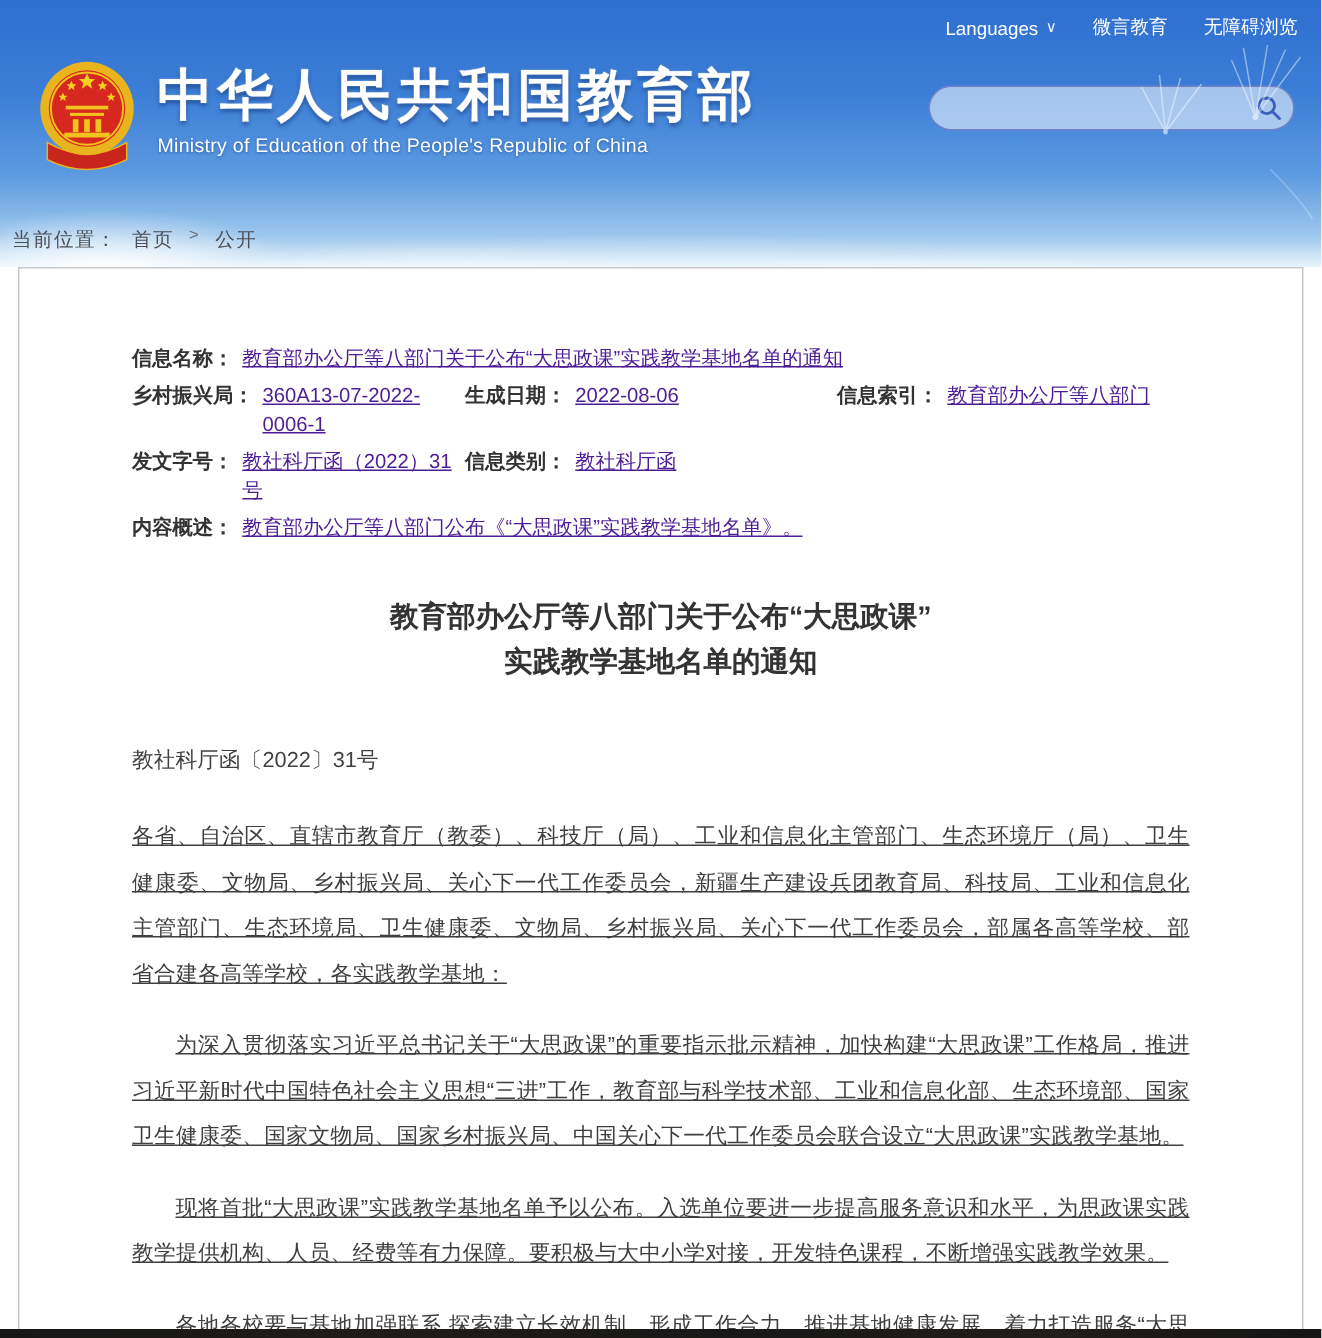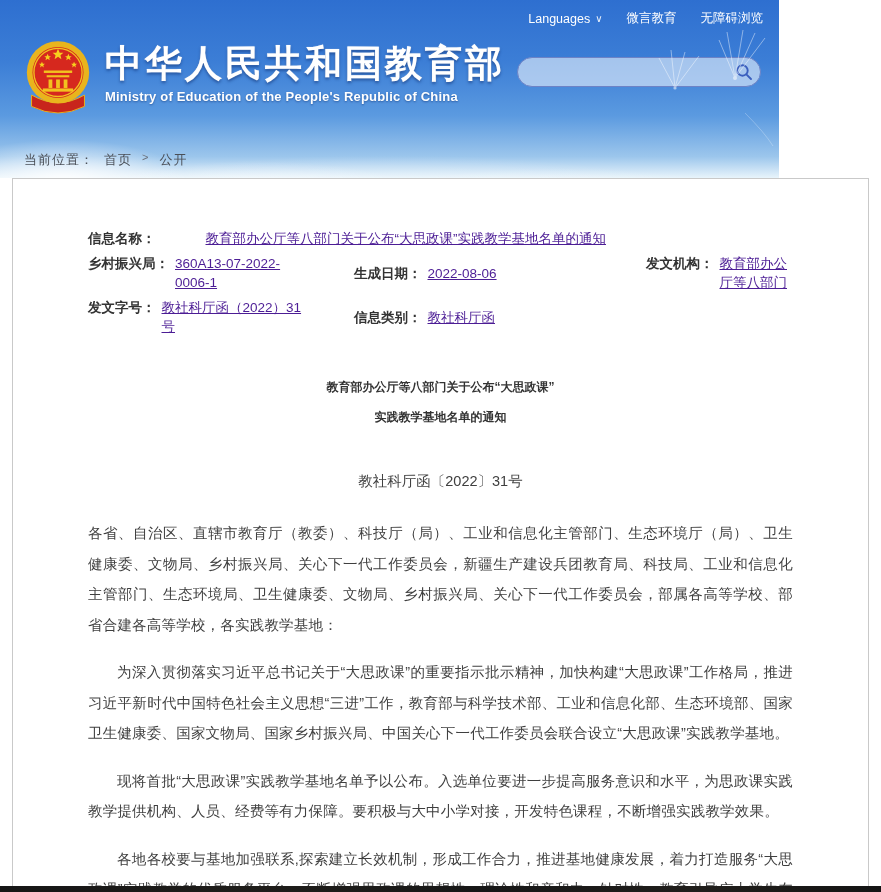--- a/index.html
+++ b/index.html
@@ -3,21 +3,21 @@
 <meta charset="utf-8">
 <style>
   html,body{margin:0;padding:0;}
   body{
     width:881px;height:892px;position:relative;overflow:hidden;
     background:#ffffff;
     font-family:"Liberation Sans","DejaVu Sans",sans-serif;
   }
   
   .header{
-    position:absolute;top:0;left:0;width:779px;height:178px;
+    position:absolute;top:0;left:0;width:881px;height:178px;
     background:
       radial-gradient(ellipse 180px 60px at 8% 102%, rgba(255,255,255,.95), rgba(255,255,255,0) 70%),
       radial-gradient(ellipse 260px 55px at 32% 112%, rgba(255,255,255,.75), rgba(255,255,255,0) 70%),
       radial-gradient(ellipse 320px 60px at 72% 118%, rgba(255,255,255,.55), rgba(255,255,255,0) 70%),
       radial-gradient(ellipse 500px 90px at 50% 125%, rgba(255,255,255,.65), rgba(255,255,255,0) 75%),
       linear-gradient(180deg,#2e6fd0 0%,#3c7ed6 35%,#5b9ae0 65%,#9cc6ec 88%,#e8f4fb 100%);
   }
   .topbar{
     position:absolute;top:10px;right:16px;display:flex;align-items:center;gap:24px;
     color:#ffffff;font-size:12.5px;
@@ -25,67 +25,67 @@
   .topbar .link{display:flex;align-items:center;gap:5px;cursor:pointer;}
   .chev{font-size:10px;opacity:.9;}
   .brand{position:absolute;top:40px;left:24px;display:flex;align-items:flex-start;}
   .emblem{width:68px;height:78px;flex:0 0 auto;}
   .brand-text{margin-left:13px;margin-top:4px;}
   .site-title{
     font-size:37px;font-weight:bold;color:#ffffff;letter-spacing:3px;line-height:1.1;
     text-shadow:0 2px 3px rgba(18,56,124,.65),0 0 1px rgba(255,255,255,.8);
   }
   .site-subtitle{
-    font-size:13px;font-weight:bold;color:#ffffff;margin-top:4px;letter-spacing:.2px;
+    font-size:13px;font-weight:normal;color:#ffffff;margin-top:4px;letter-spacing:.2px;
     text-shadow:0 1px 2px rgba(18,56,124,.6);
   }
   
   .search{
     position:absolute;top:57px;right:18px;width:244px;height:30px;box-sizing:border-box;
     border:1px solid #6d83c6;border-radius:16px;
     background:rgba(230,241,252,.62);
     display:flex;align-items:center;
   }
   .search input{
     flex:1;height:26px;border:none;outline:none;background:transparent;
     padding:0 6px 0 14px;font-size:13px;color:#224;
   }
   .search-btn{width:32px;height:28px;border:none;background:transparent;cursor:pointer;
     display:flex;align-items:center;justify-content:center;padding:0;}
   
   .decor{position:absolute;pointer-events:none;opacity:.55;}
   
   .breadcrumb{
-    position:absolute;left:24px;top:151px;display:flex;gap:10px;align-items:flex-start;
+    position:absolute;left:8px;top:151px;display:flex;gap:10px;align-items:flex-start;
     font-size:13px;color:#4a4f57;letter-spacing:1px;
   }
   .breadcrumb .crumb{cursor:pointer;}
   .breadcrumb .sep{font-size:11px;color:#6a707a;}
   
   .content{
     position:absolute;left:12px;top:178px;width:857px;height:720px;box-sizing:border-box;
     background:#ffffff;border:1px solid #c9c9c9;border-bottom:none;
     padding:50px 75px 0 75px;
   }
   .info{font-size:13.5px;color:#3f3f3f;}
-  .info-row{display:flex;align-items:center;line-height:19px;margin-bottom:6px;gap:44px;}
+  .info-row{display:flex;align-items:flex-start;line-height:19px;margin-bottom:6px;}
   .lbl{font-weight:bold;white-space:nowrap;margin-right:6px;color:#333;}
   .val{color:#4c1d95;text-decoration:underline;}
   .grp{display:flex;}
   .grp-a{width:222px;flex:0 0 auto;}
   .grp-b{width:248px;flex:0 0 auto;}
   
   .art-title{
-    text-align:center;font-size:12px;font-weight:bold;color:#333;
+    text-align:center;font-size:19px;font-weight:bold;color:#333;
     line-height:30px;margin-top:36px;
   }
-  .doc-no{text-align:center;font-size:14.5px;color:#3f3f3f;margin-top:40px;}
+  .doc-no{text-align:left;font-size:14.5px;color:#3f3f3f;margin-top:40px;}
   .body-text p{
     font-size:14.5px;color:#3f3f3f;line-height:30.5px;text-align:justify;
-    margin:17px 0 0 0;letter-spacing:.2px;
+    margin:17px 0 0 0;letter-spacing:.2px;text-decoration:underline;
   }
   .body-text p.first{margin-top:27px;}
   .indent{text-indent:2em;}
   
   .taskbar{
     position:absolute;left:0;bottom:0;width:881px;height:6px;
     background:linear-gradient(90deg,#161616 0%,#1f1d1a 30%,#171717 55%,#201e1b 80%,#141414 100%);
   }
 </style>
 </head>
@@ -171,33 +171,37 @@
     <div class="info-row">
       <span class="grp grp-a">
         <span class="lbl">乡村振兴局：</span>
         <span class="val">360A13-07-2022-0006-1</span>
       </span>
       <span class="grp grp-b">
         <span class="lbl">生成日期：</span>
         <span class="val">2022-08-06</span>
       </span>
       <span class="grp">
-        <span class="lbl">发文机构：</span>
+        <span class="lbl">信息索引：</span>
         <span class="val">教育部办公厅等八部门</span>
       </span>
     </div>
     <div class="info-row">
       <span class="grp grp-a">
         <span class="lbl">发文字号：</span>
         <span class="val">教社科厅函（2022）31号</span>
       </span>
       <span class="grp">
         <span class="lbl">信息类别：</span>
         <span class="val">教社科厅函</span>
       </span>
+    </div>
+    <div class="info-row">
+      <span class="lbl">内容概述：</span>
+      <span class="val">教育部办公厅等八部门公布《“大思政课”实践教学基地名单》。</span>
     </div>
   </div>
 
   <div class="art-title">
     <div>教育部办公厅等八部门关于公布“大思政课”</div>
     <div>实践教学基地名单的通知</div>
   </div>
 
   <div class="doc-no">教社科厅函〔2022〕31号</div>
 

